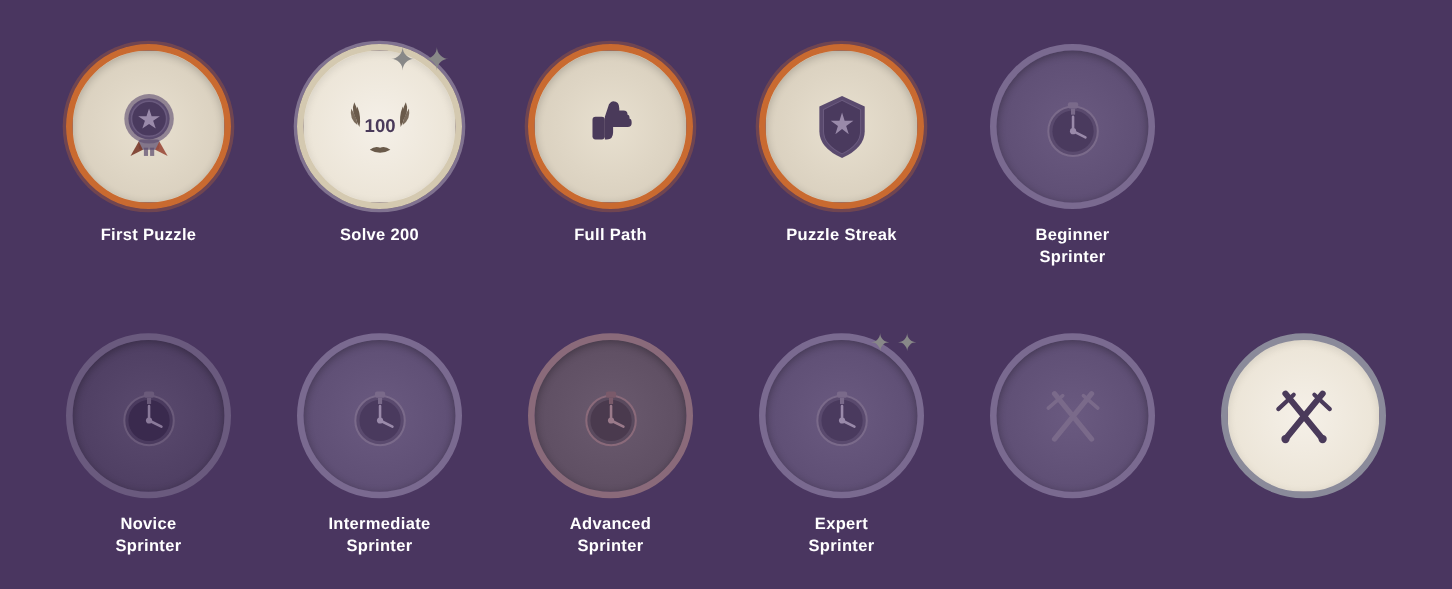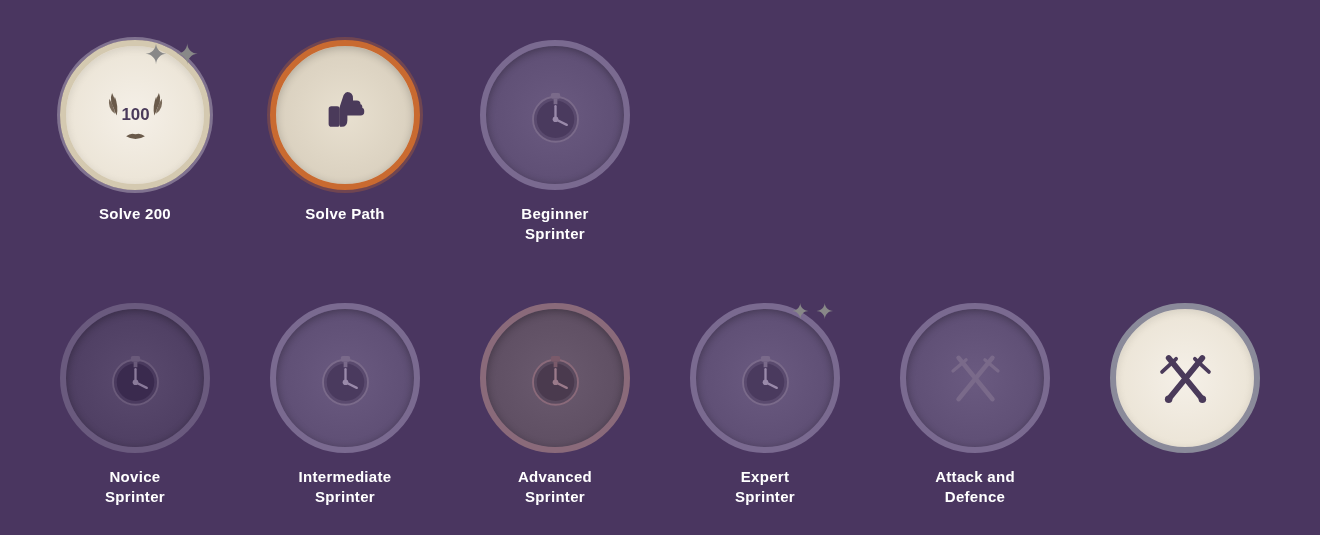--- a/index.html
+++ b/index.html
@@ -99,20 +99,41 @@
       width: 75px;
       height: 75px;
     }
   </style>
 </head>
 <body>
 
 <div>
   <div class="badges-grid">
 
+    <div class="badge-item">
+      <div class="badge-circle active-orange">
+        <svg class="badge-svg" viewBox="0 0 80 80">
+          <circle cx="40" cy="32" r="24" fill="#5a4a6e" opacity="0.6"></circle>
+          <polygon points="40,20 43,30 54,30 45,37 48,48 40,41 32,48 35,37 26,30 37,30" fill="#4a3a5a"></polygon>
+          <rect x="30" y="52" width="20" height="10" rx="2" fill="#5a4a6e" opacity="0.7"></rect>
+          <rect x="35" y="60" width="4" height="8" fill="#5a4a6e" opacity="0.7"></rect>
+          <rect x="41" y="60" width="4" height="8" fill="#5a4a6e" opacity="0.7"></rect>
+
+          <path d="M30 54 L22 68 L34 62 Z" fill="#7a3a2a" opacity="0.9"></path>
+
+          <path d="M50 54 L58 68 L46 62 Z" fill="#9a4a3a" opacity="0.9"></path>
+
+          <circle cx="40" cy="32" r="20" fill="#5a4a6e"></circle>
+          <circle cx="40" cy="32" r="17" fill="#4a3a5e" stroke="#6a5a7e" stroke-width="1.5"></circle>
+
+          <polygon points="40,22 42.5,29.5 50.5,29.5 44,34 46.5,41.5 40,37 33.5,41.5 36,34 29.5,29.5 37.5,29.5" fill="#9a8aaa"></polygon>
+        </svg>
+      </div>
+      <div class="badge-label">First Puzzle</div>
+    </div>
 
     <div class="badge-item">
       <div class="badge-circle active-white" style="position:relative;">
         <span class="sparkles" style="position:absolute;top:-8px;right:5px;font-size:28px;color:#888;">✦ ✦</span>
         <svg class="badge-svg" viewBox="0 0 80 80">
 
           <path d="M20,40 Q14,30 18,20 Q22,30 20,40Z" fill="#6a5a4a"></path>
           <path d="M18,38 Q10,32 12,22 Q18,32 18,38Z" fill="#7a6a5a"></path>
           <path d="M19,35 Q11,25 15,16 Q20,26 19,35Z" fill="#6a5a4a"></path>
 
@@ -132,24 +153,36 @@
       <div class="badge-circle active-orange">
         <svg class="badge-svg" viewBox="0 0 80 80">
           <g transform="translate(14, 10)">
 
             <path d="M28,5 Q34,5 34,12 L34,14 L38,14 Q42,14 42,18 Q44,18 44,22 Q46,22 46,26 Q46,30 42,30 L28,30 L28,35 Q28,42 22,42 L20,42 L20,20 L24,8 Q26,5 28,5Z" fill="#4a3a5a"></path>
 
             <rect x="8" y="20" width="12" height="22" rx="3" fill="#4a3a5a"></rect>
           </g>
         </svg>
       </div>
-      <div class="badge-label">Solve Path</div>
-    </div>
-
-
+      <div class="badge-label">Full Path</div>
+    </div>
+
+
+    <div class="badge-item">
+      <div class="badge-circle active-orange">
+        <svg class="badge-svg" viewBox="0 0 80 80">
+
+          <path d="M40,10 L62,20 L62,44 Q62,60 40,70 Q18,60 18,44 L18,20 Z" fill="#5a4a6e"></path>
+          <path d="M40,14 L58,23 L58,44 Q58,57 40,66 Q22,57 22,44 L22,23 Z" fill="#4a3a5e" stroke="#6a5a7e" stroke-width="1"></path>
+
+          <polygon points="40,26 42.5,34 51,34 44,39 46.5,47 40,42 33.5,47 36,39 29,34 37.5,34" fill="#9a8aaa"></polygon>
+        </svg>
+      </div>
+      <div class="badge-label">Puzzle Streak</div>
+    </div>
 
     <div class="badge-item">
       <div class="badge-circle locked">
         <svg class="badge-svg" viewBox="0 0 80 80">
           <circle cx="40" cy="44" r="24" fill="#5a4a6e" stroke="#7a6a8a" stroke-width="2"></circle>
           <circle cx="40" cy="44" r="20" fill="#4a3a5e"></circle>
           <rect x="35" y="16" width="10" height="6" rx="2" fill="#7a6a8a"></rect>
           <rect x="38" y="22" width="4" height="6" fill="#7a6a8a"></rect>
           <line x1="40" y1="44" x2="40" y2="30" stroke="#9a8aaa" stroke-width="2.5" stroke-linecap="round"></line>
           <line x1="40" y1="44" x2="52" y2="50" stroke="#9a8aaa" stroke-width="2.5" stroke-linecap="round"></line>
@@ -228,21 +261,20 @@
       <div class="badge-circle locked">
         <svg class="badge-svg" viewBox="0 0 80 80">
 
           <line x1="22" y1="18" x2="58" y2="62" stroke="#7a6a8a" stroke-width="5" stroke-linecap="round"></line>
           <line x1="58" y1="18" x2="22" y2="62" stroke="#7a6a8a" stroke-width="5" stroke-linecap="round"></line>
 
           <line x1="16" y1="32" x2="30" y2="20" stroke="#7a6a8a" stroke-width="3.5" stroke-linecap="round"></line>
           <line x1="64" y1="32" x2="50" y2="20" stroke="#7a6a8a" stroke-width="3.5" stroke-linecap="round"></line>
         </svg>
       </div>
-      <div class="badge-label">Attack and<br>Defence</div>
     </div>
 
     <div class="badge-item">
       <div class="badge-circle active-white-sword">
         <svg class="badge-svg" viewBox="0 0 80 80">
 
           <line x1="22" y1="18" x2="58" y2="62" stroke="#4a3a5a" stroke-width="6" stroke-linecap="round"></line>
           <line x1="58" y1="18" x2="22" y2="62" stroke="#4a3a5a" stroke-width="6" stroke-linecap="round"></line>
 
           <line x1="15" y1="33" x2="30" y2="19" stroke="#4a3a5a" stroke-width="4" stroke-linecap="round"></line>

